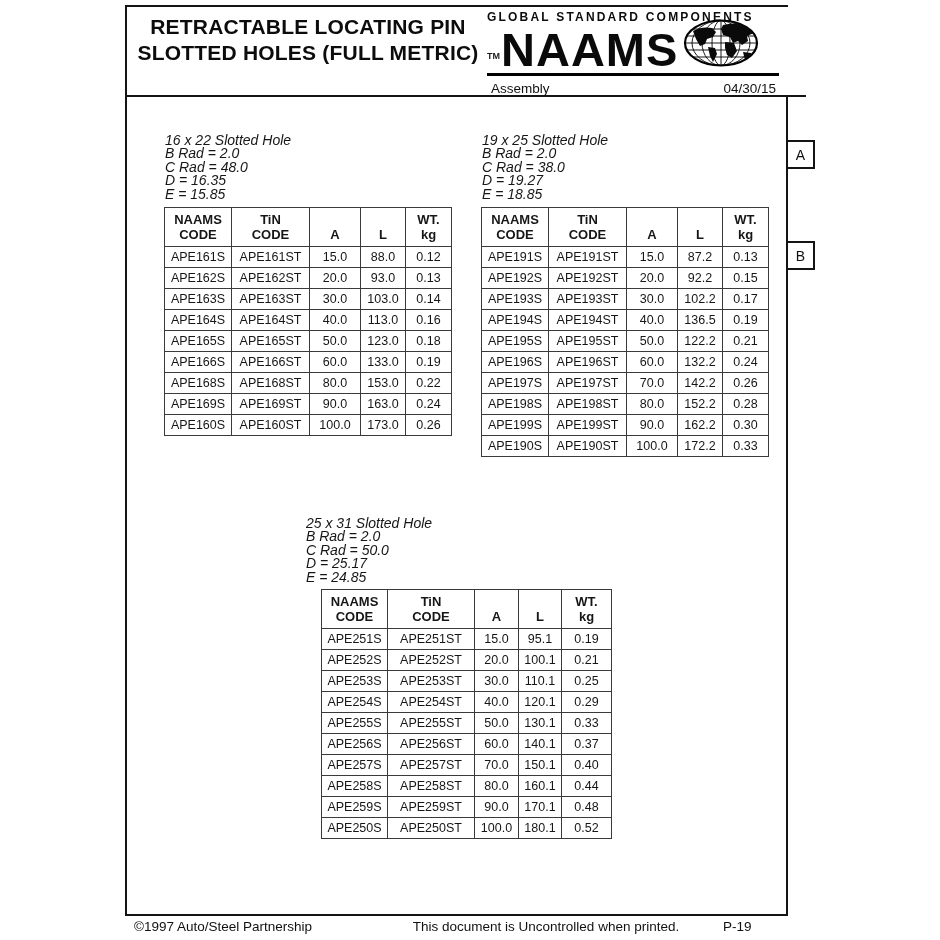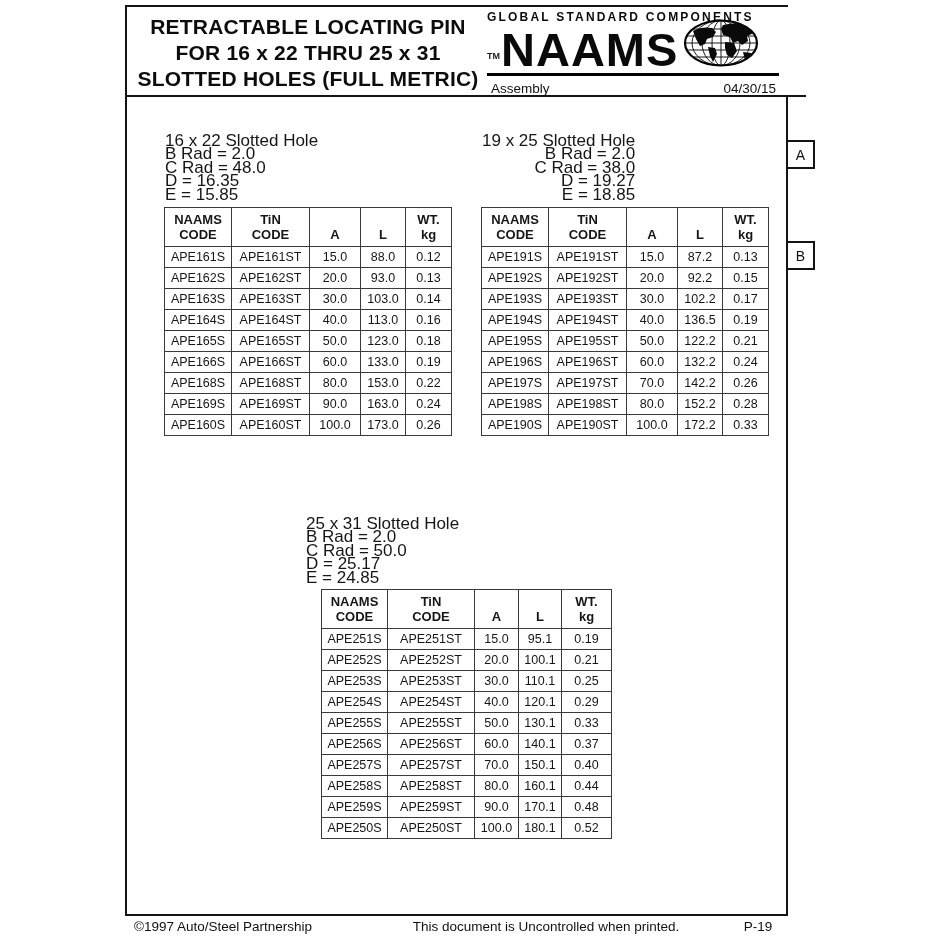--- a/index.html
+++ b/index.html
@@ -39,23 +39,23 @@
   
   .marker{
     position:absolute;width:25px;height:25px;border:2px solid #141414;background:#fff;
     display:flex;align-items:center;justify-content:center;
     font-size:14px;color:#111;z-index:5;
   }
   #marker-a{left:786px;top:140px;}
   #marker-b{left:786px;top:241px;}
 
   
-  .notes{position:absolute;font-size:17px;line-height:13.4px;color:#161616;}
+  .notes{position:absolute;font-size:14px;line-height:13.4px;color:#161616;font-style:italic;}
   #notes-0{left:165px;top:134px;}
-  #notes-1{left:482px;top:134px;text-align:right;}
+  #notes-1{left:482px;top:134px;}
   #notes-2{left:306px;top:517px;}
 
   
   table{border-collapse:collapse;position:absolute;background:#fff;table-layout:fixed;}
   #table-0{left:164px;top:207px;}
   #table-1{left:481px;top:207px;}
   #table-2{left:321px;top:589px;}
   th,td{border:1px solid #3a3a3a;text-align:center;color:#161616;overflow:hidden;}
   th{font-size:13px;font-weight:bold;padding:4px 2px;vertical-align:bottom;}
   th .l1,th .l2{line-height:15px;min-height:15px;}
@@ -64,33 +64,32 @@
   .t01 .c0{width:62px}.t01 .c1{width:73px}.t01 .c2{width:46px}.t01 .c3{width:40px}.t01 .c4{width:41px}
   .t2  .c0{width:61px}.t2  .c1{width:82px}.t2  .c2{width:39px}.t2  .c3{width:38px}.t2  .c4{width:45px}
 
   
   .footer{
     position:absolute;left:134px;top:919px;width:659px;
     display:flex;align-items:baseline;font-size:13.5px;color:#111;
   }
   .footer .copyright{width:235px;}
   .footer .notice{flex:1;text-align:center;}
-  .footer .page-number{width:70px;text-align:center;}
+  .footer .page-number{width:70px;text-align:left;}
 </style>
 </head>
 <body>
 
 <div class="page">
 
   <div class="frame"></div>
 
   <div class="header">
     <div class="title">
       <div>RETRACTABLE LOCATING PIN</div>
-      <div>FOR 16 x 22 THRU 25 x 31</div>
       <div>SLOTTED HOLES (FULL METRIC)</div>
     </div>
 
     <div class="brand">
       <div class="tagline">GLOBAL STANDARD COMPONENTS</div>
       <div class="namerow">
         <span class="tm">TM</span>
         <span class="naams">NAAMS</span>
         <span class="globe">
           <svg width="76" height="48" viewBox="0 0 76 48">
@@ -322,20 +321,27 @@
           <td class="c4">0.26</td>
         </tr>
         <tr>
           <td class="c0">APE198S</td>
           <td class="c1">APE198ST</td>
           <td class="c2">80.0</td>
           <td class="c3">152.2</td>
           <td class="c4">0.28</td>
         </tr>
         <tr>
+          <td class="c0">APE199S</td>
+          <td class="c1">APE199ST</td>
+          <td class="c2">90.0</td>
+          <td class="c3">162.2</td>
+          <td class="c4">0.30</td>
+        </tr>
+        <tr>
           <td class="c0">APE190S</td>
           <td class="c1">APE190ST</td>
           <td class="c2">100.0</td>
           <td class="c3">172.2</td>
           <td class="c4">0.33</td>
         </tr>
       </tbody>
   </table>
 
   <table id="table-2" class="t2">

